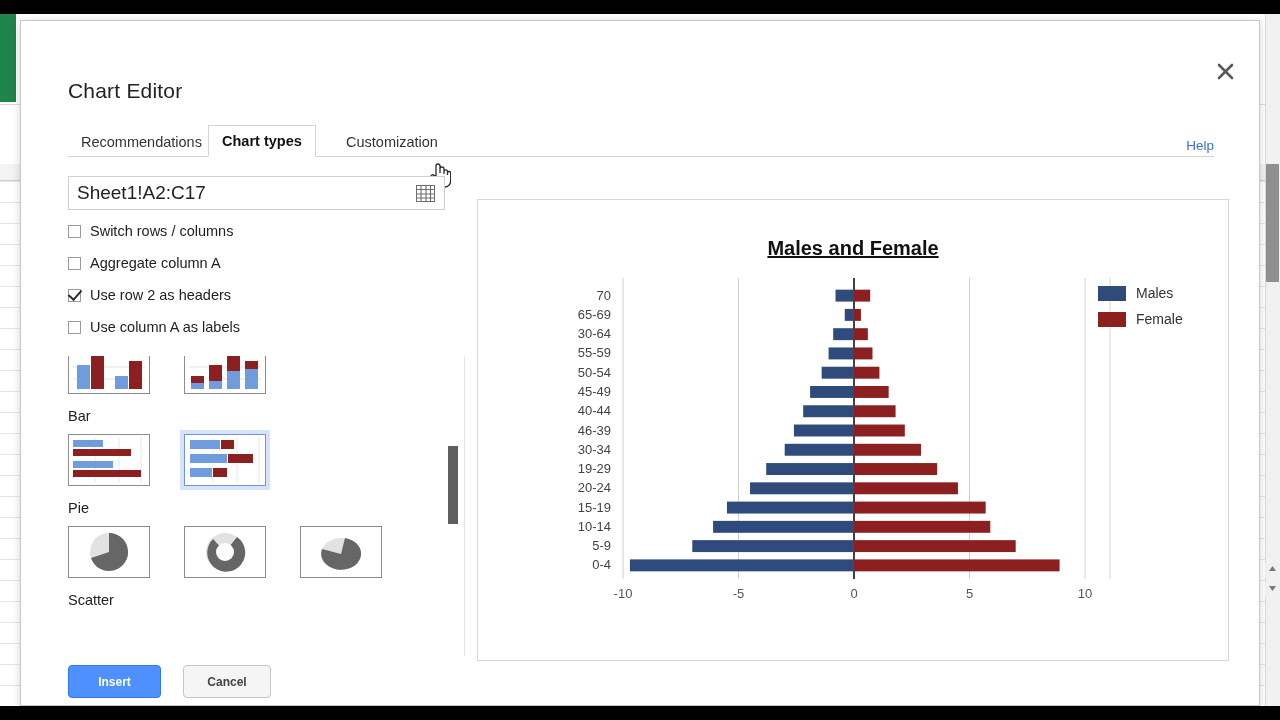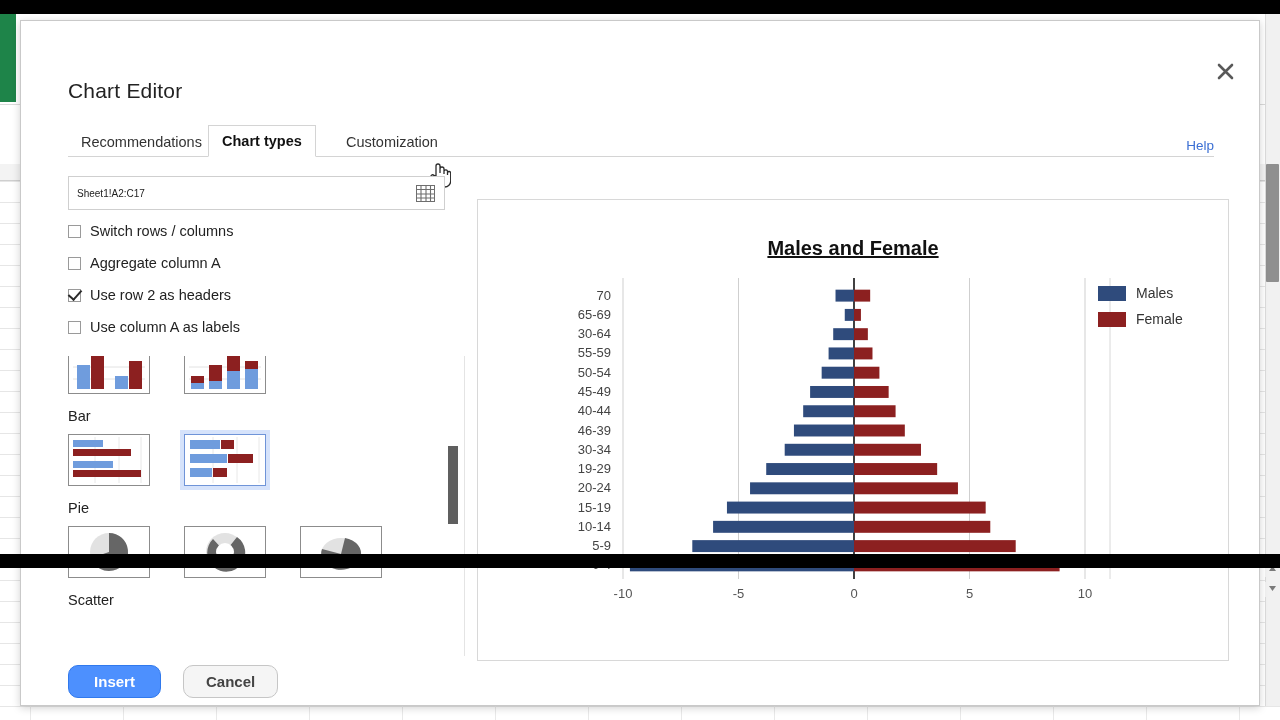--- a/index.html
+++ b/index.html
@@ -2,21 +2,21 @@
 <html><head>
 <meta charset="utf-8">
 <style>
   * { box-sizing: border-box; margin: 0; padding: 0; }
   html, body {
     width: 1280px; height: 720px;
     font-family: "Liberation Sans", sans-serif;
     background: #ffffff;
     overflow: hidden;
   }
-  #root { position: relative; width: 1280px; height: 568px; background: #ef4444; }
+  #root { position: relative; width: 1280px; height: 720px; background: #ef4444; }
 
   
   .bg-sheet { position: absolute; left: 0; top: 14px; width: 1280px; height: 692px; background: #ffffff; }
   .bg-green { position: absolute; left: 0; top: 14px; width: 16px; height: 88px; background: #1e8449; }
   .bg-toolbarline { position: absolute; left: 0; top: 104px; width: 1280px; height: 1px; background: #dadada; }
   .bg-row { position: absolute; left: 0; width: 1280px; height: 1px; background: #e6e6e6; }
   .bg-colhdr { position: absolute; left: 0; top: 150px; width: 1280px; height: 17px; background: #f3f3f3; border-bottom: 1px solid #cfcfcf; }
   .bg-collin { position: absolute; top: 150px; width: 1px; height: 556px; background: #e9e9e9; }
 
   
@@ -62,21 +62,21 @@
   
   .cursor-hand { position: absolute; left: 408px; top: 140px; width: 22px; height: 28px; pointer-events: none; }
 
   
   .left-panel { position: absolute; left: 47px; top: 155px; width: 400px; height: 480px; }
   .range-box {
     position: relative; width: 377px; height: 34px; border: 1px solid #cfcfcf; background: #fff;
     display: flex; align-items: center; padding: 0 8px;
   }
   .range-box input {
-    border: none; outline: none; font-size: 10px; color: #222; width: 330px;
+    border: none; outline: none; font-size: 19px; color: #222; width: 330px;
     font-family: "Liberation Sans", sans-serif; background: transparent;
   }
   .grid-icon { position: absolute; right: 9px; top: 8px; width: 19px; height: 17px; }
 
   .chk-row { display: flex; align-items: center; height: 22px; margin-top: 10px; cursor: pointer; }
   .chk-row:first-of-type { margin-top: 14px; }
   .chk-box {
     width: 13px; height: 13px; border: 1px solid #9a9a9a; background: #fff;
     margin-right: 9px; position: relative; flex: none;
   }
@@ -98,21 +98,21 @@
   }
   .grp-label { font-size: 14.5px; color: #222; margin-top: 14px; }
 
   .types-scrollbar { position: absolute; right: 10px; top: 90px; width: 10px; height: 78px; background: #5f5f5f; }
   .types-track { position: absolute; right: 3px; top: 0; width: 1px; height: 300px; background: #e4e4e4; }
 
   
   .btn-row { position: absolute; left: 47px; top: 644px; display: flex; gap: 22px; }
   .btn {
     height: 33px; padding: 0 22px; display: flex; align-items: center; justify-content: center;
-    font-size: 15px; font-weight: bold; cursor: pointer; border-radius: 10px;
+    font-size: 12px; font-weight: bold; cursor: pointer; border-radius: 4px;
   }
   .btn-primary { background: #4d90fe; border: 1px solid #3079ed; color: #fff; min-width: 93px; }
   .btn-default { background: #f5f5f5; border: 1px solid #c6c6c6; color: #444; min-width: 88px; }
 
   
   .preview {
     position: absolute; left: 456px; top: 178px; width: 752px; height: 462px;
     background: #fff; border: 1px solid #d8d8d8;
   }
   .chart-title {

